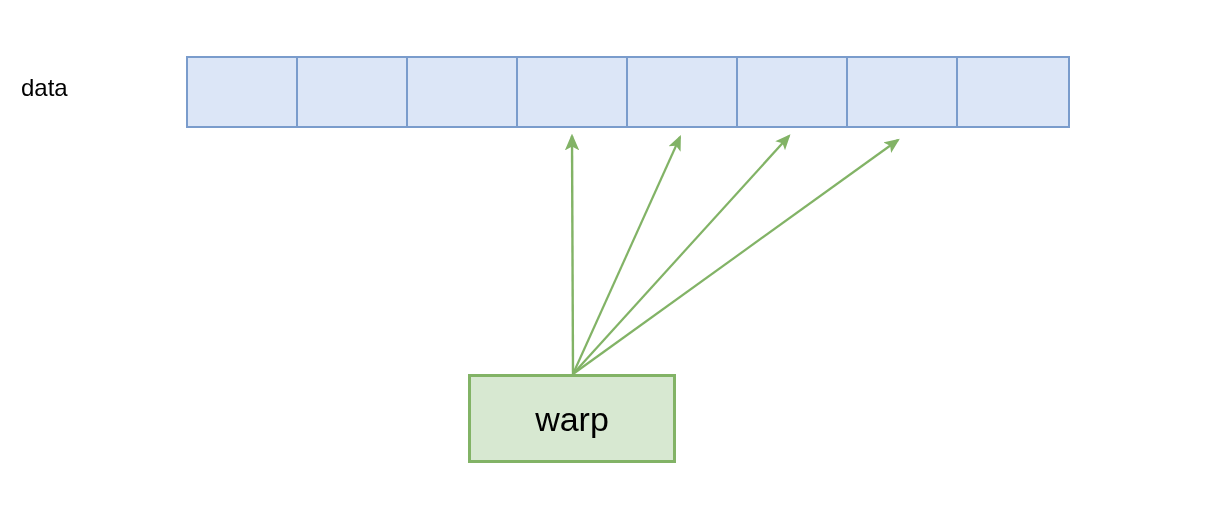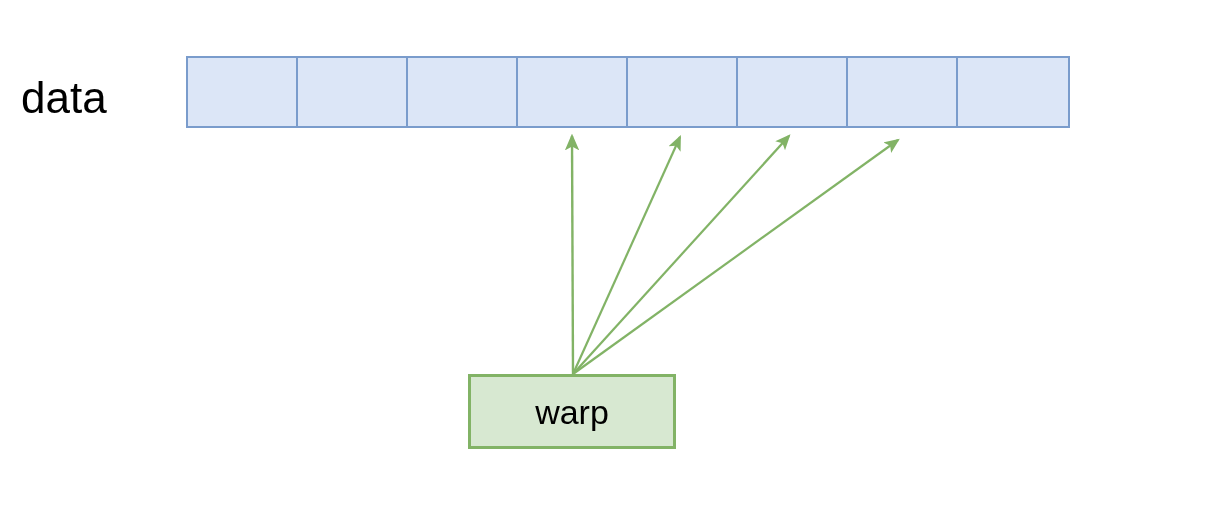--- a/index.html
+++ b/index.html
@@ -18,21 +18,21 @@
     position: absolute;
     left: 0;
     top: 0;
     width: 1213px;
     height: 520px;
   }
   .diagram-label {
     position: absolute;
     color: #000000;
     font-family: "Liberation Sans", sans-serif;
-    font-size: 44px;
+    font-size: 24px;
     line-height: 1;
     white-space: nowrap;
     user-select: none;
   }
   #data-label {
     left: 21px;
     top: 76px;
   }
   #array-row {
     position: absolute;
@@ -52,21 +52,21 @@
     border-right: 2px solid #7a9ccc;
   }
   .array-cell:last-child {
     border-right: none;
   }
   #warp-box {
     position: absolute;
     left: 468px;
     top: 374px;
     width: 208px;
-    height: 75px;
+    height: 89px;
     box-sizing: border-box;
     background: #d7e8d1;
     border: 3px solid #82b366;
     display: flex;
     align-items: center;
     justify-content: center;
   }
   #warp-label {
     position: static;
     font-size: 34px;

